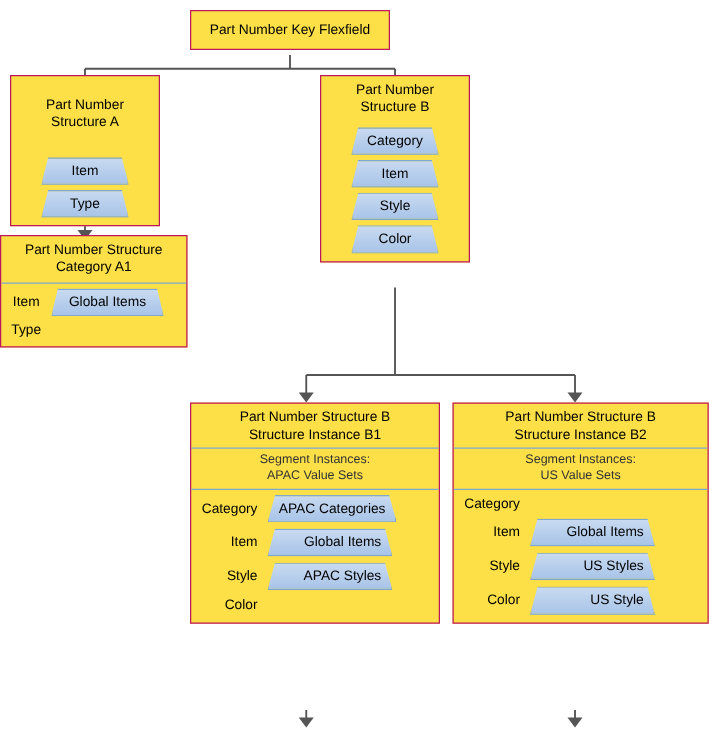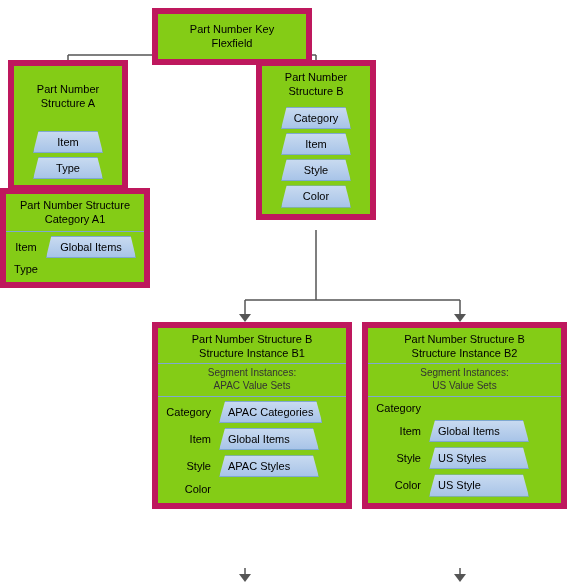--- a/index.html
+++ b/index.html
@@ -24,22 +24,22 @@
       position: absolute;
       top: 0; left: 0;
       width: 574px;
       height: 586px;
       pointer-events: none;
     }
 
     
     .box {
       position: absolute;
-      background: #84cc16;
-      border: 6px solid #be185d;
+      background: #fde047;
+      border: 1px solid #be185d;
       text-align: center;
       font-size: 11px;
       line-height: 1.3;
     }
 
     
     .segment-btn {
       display: inline-block;
       background: linear-gradient(180deg, #c8daf0 0%, #a8c4e8 100%);
       border: 1px solid #7fa8d0;
@@ -188,21 +188,21 @@
       text-align: center;
       clip-path: polygon(6% 0%, 94% 0%, 100% 100%, 0% 100%);
     }
 
     .value-btn-sm {
       background: linear-gradient(180deg, #c8daf0 0%, #a8c4e8 100%);
       border: 1px solid #7fa8d0;
       padding: 3px 8px;
       font-size: 11px;
       min-width: 100px;
-      text-align: left;
+      text-align: right;
       clip-path: polygon(6% 0%, 94% 0%, 100% 100%, 0% 100%);
     }
   </style>
 </head>
 <body>
 
 <div class="diagram">
 
   <svg class="connectors">
 

